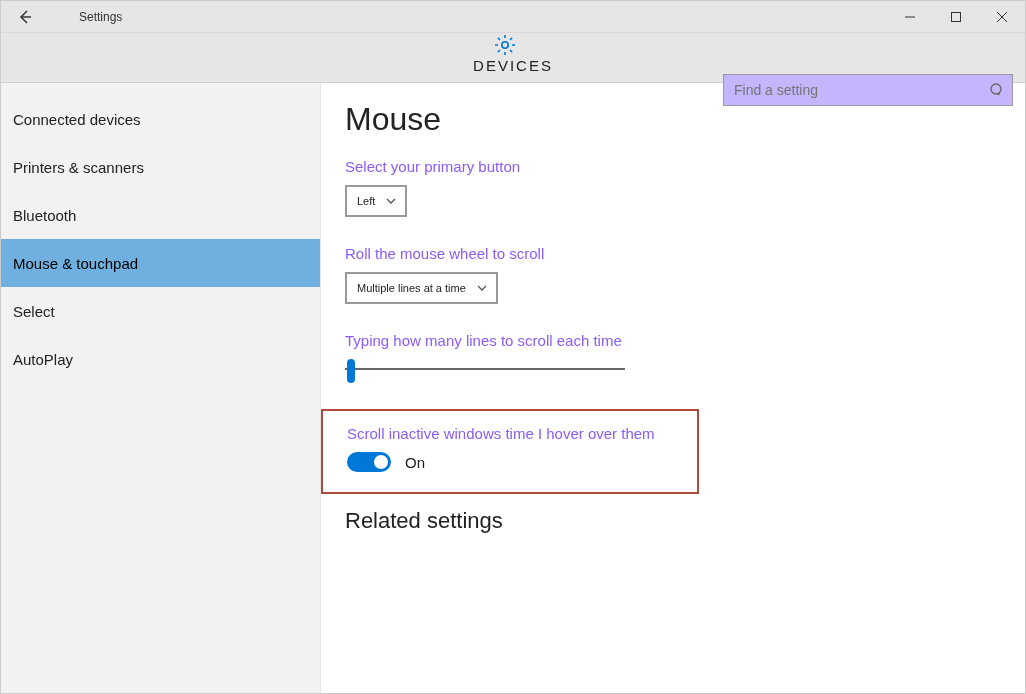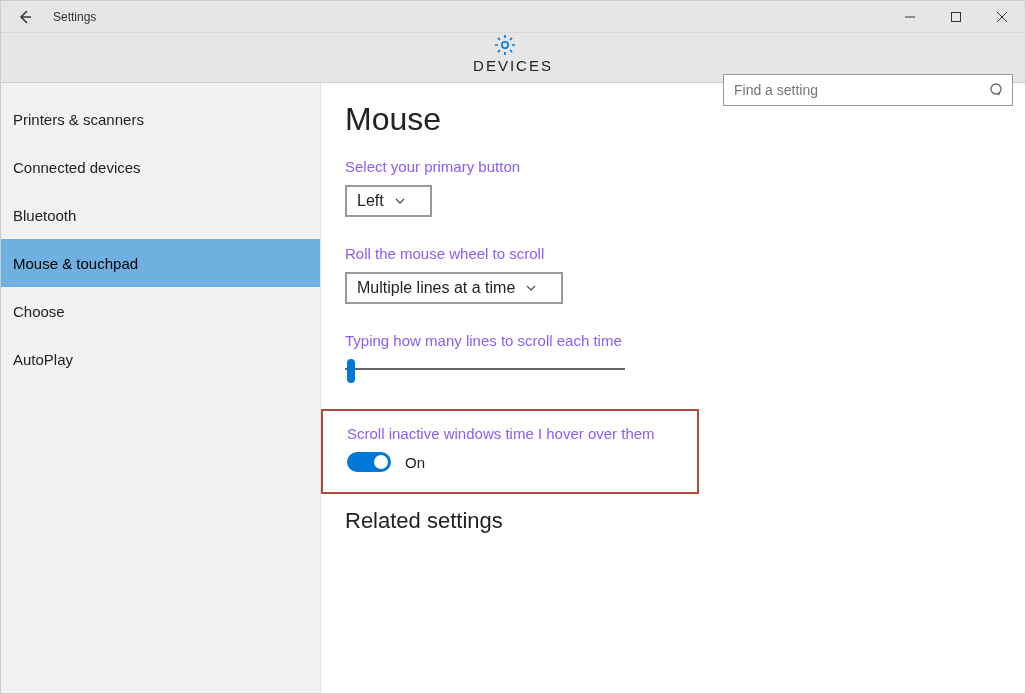--- a/index.html
+++ b/index.html
@@ -3,57 +3,58 @@
 <meta charset="utf-8">
 <style>
   * { margin: 0; padding: 0; box-sizing: border-box; font-family: "Segoe UI", Tahoma, sans-serif; }
   body { width: 1026px; height: 694px; background: #fff; overflow: hidden; border:1px solid #ccc; }
   .titlebar {
     height: 32px;
     background: #e6e6e6;
     display: flex;
     align-items: center;
     border-bottom: 1px solid #d9d9d9;
+    gap: 26px;
   }
   .back-btn {
     width: 48px; height: 32px; display:flex; align-items:center; justify-content:center;
     color: #333;
   }
   .titlebar .title { font-size: 12px; color: #333; padding-left: 4px; }
   .win-controls { margin-left:auto; display:flex; }
   .win-btn { width:46px; height:32px; display:flex; align-items:center; justify-content:center; color:#333; }
   .header {
     height: 50px; background:#e6e6e6; display:flex; align-items:center; padding:0 12px;
     border-bottom:1px solid #d0d0d0;
     flex-direction:column;
   }
   .gear { width:24px; height:24px; margin-right:16px; color:#0078d7; }
   .header-title { font-size:15px; letter-spacing:2px; color:#222; font-weight:400; }
   .search-wrap { margin-left:auto; position:relative; }
   .search-input {
-    width: 290px; height:32px; border:1px solid #999; background:#ffffff;
+    width: 290px; height:32px; border:1px solid #999; background:#c4b5fd;
     padding:0 32px 0 10px; font-size:14px; color:#555; outline:none;
   }
   .search-icon { position:absolute; right:8px; top:8px; color:#666; }
   .body { display:flex; height: calc(694px - 32px - 50px); }
   .sidebar {
     width: 320px; background:#f2f2f2; padding-top:12px;
     border-right:1px solid #e6e6e6;
   }
   .side-item {
     height:48px; display:flex; align-items:center; padding:0 12px;
     font-size:15px; color:#222; cursor:pointer;
   }
   .side-item.selected { background:#70b0e0; color:#000;padding-left:12px; }
   .content { flex:1; padding: 18px 0 0 24px; background:#fff; }
   .page-title { font-size:32px; font-weight:400; color:#222; margin-bottom:20px; }
   .label { font-size:15px; color:#8b5cf6; margin-bottom:10px; }
   .select {
     display:inline-flex; align-items:center; height:32px;
-    border:2px solid #999; padding:0 24px 0 10px; font-size:16px; color:#222;
+    border:2px solid #999; padding:0 8px 0 10px; font-size:11px; color:#222;
     margin-bottom:28px; cursor:pointer; background:#fff;
   }
   .select .chev { margin-left:10px; }
   .slider-wrap { width:280px; position:relative; height:20px; margin-bottom:30px; margin-top:6px;}
   .slider-track {
     position:absolute; top:9px; left:0; right:0; height:2px; background:#666;
   }
   .slider-thumb {
     position:absolute; top:0; left:2px; width:8px; height:24px;
     background:#0078d7; border-radius:4px;
@@ -121,33 +122,33 @@
           <path d="M11 11 L9 13" stroke="#666" stroke-width="1.3"></path>
         </svg>
     </span>
   </div>
 </div>
 
 <div class="body">
 
   <div class="sidebar">
     <div class="side-item">
-        <span>Printers &amp; scanners</span>
+        <span>Connected devices</span>
       </div>
     <div class="side-item">
-        <span>Connected devices</span>
+        <span>Printers &amp; scanners</span>
       </div>
     <div class="side-item">
         <span>Bluetooth</span>
       </div>
     <div class="side-item selected">
         <span>Mouse &amp; touchpad</span>
       </div>
     <div class="side-item">
-        <span>Choose</span>
+        <span>Select</span>
       </div>
     <div class="side-item">
         <span>AutoPlay</span>
       </div>
   </div>
 
   <div class="content">
     <div class="page-title">Mouse</div>
 
     <div class="label">Select your primary button</div>

